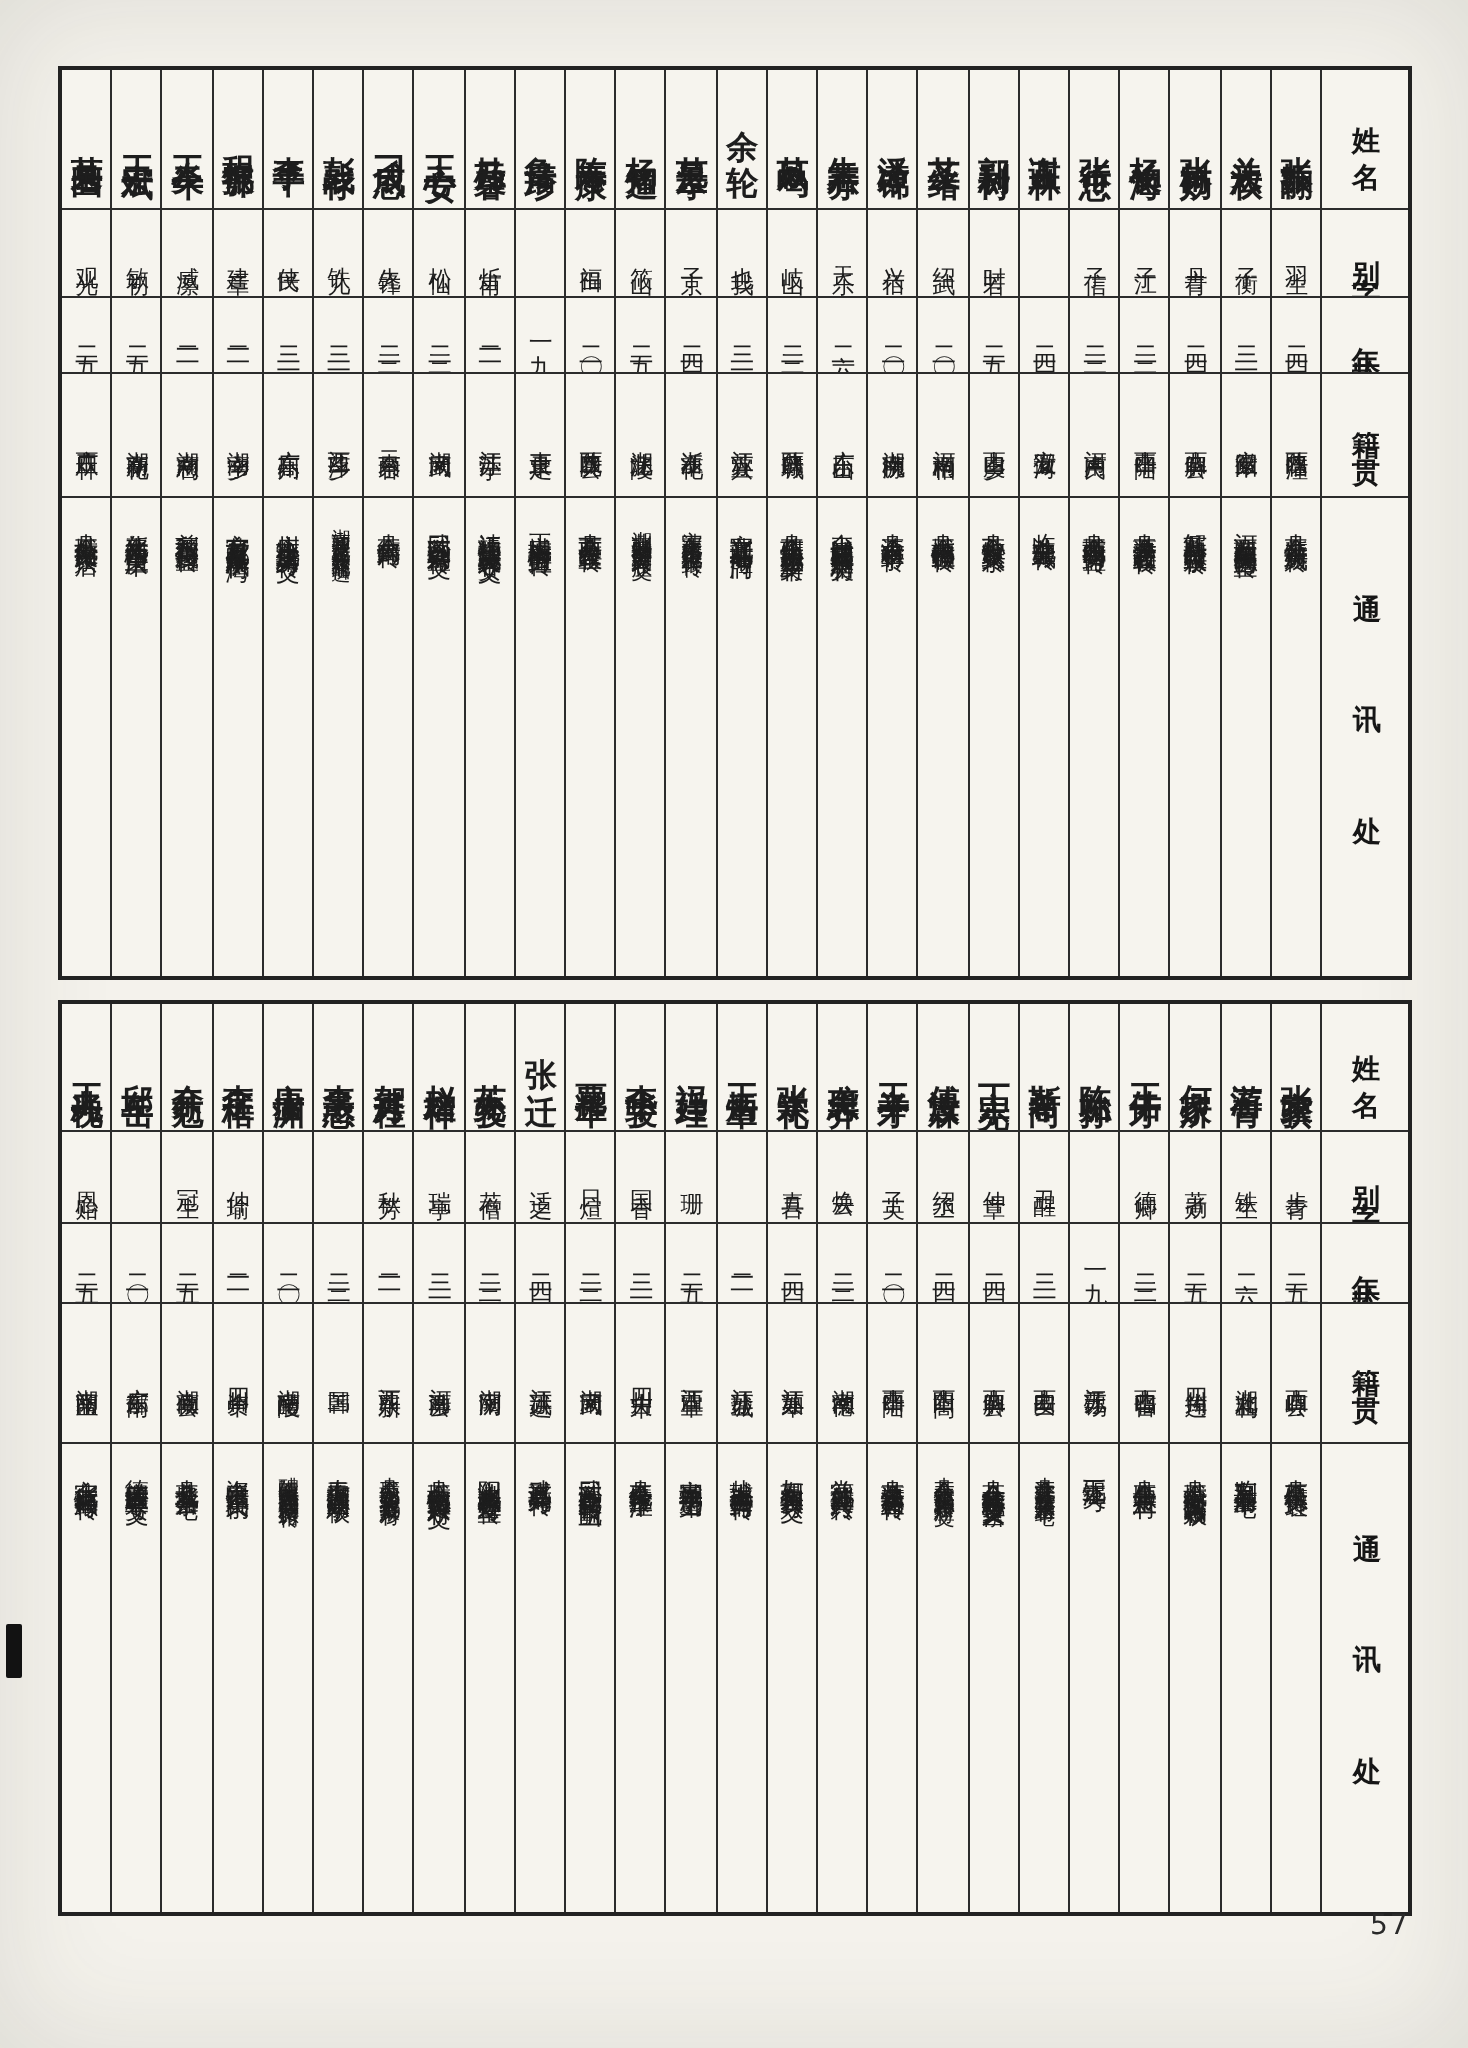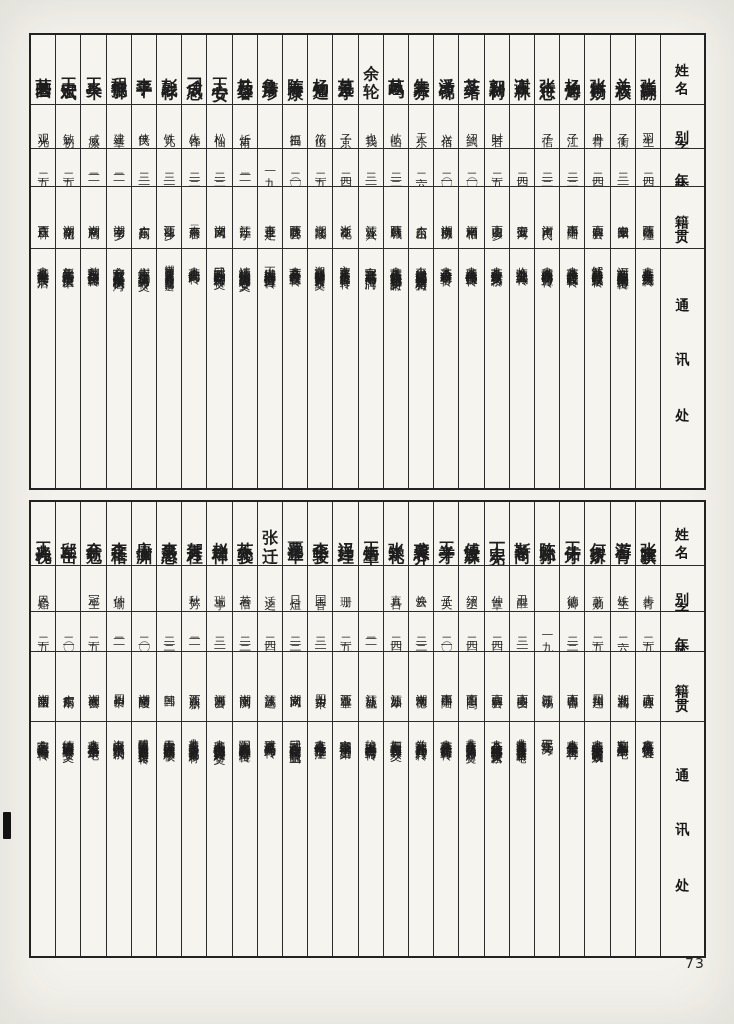--- a/index.html
+++ b/index.html
@@ -928,14 +928,14 @@
     <div class="cell c-nat">
       <span class="v">湖南益阳</span>
         </div>
     <div class="cell c-addr">
       <span class="v">宁乡北正街恒福顺号转</span>
         </div>
   </div>
     </section>
 
   <div class="mark"></div>
-  <div class="pagenum">73</div>
+  <div class="pagenum">57</div>
 </div>
 
 </body></html>

